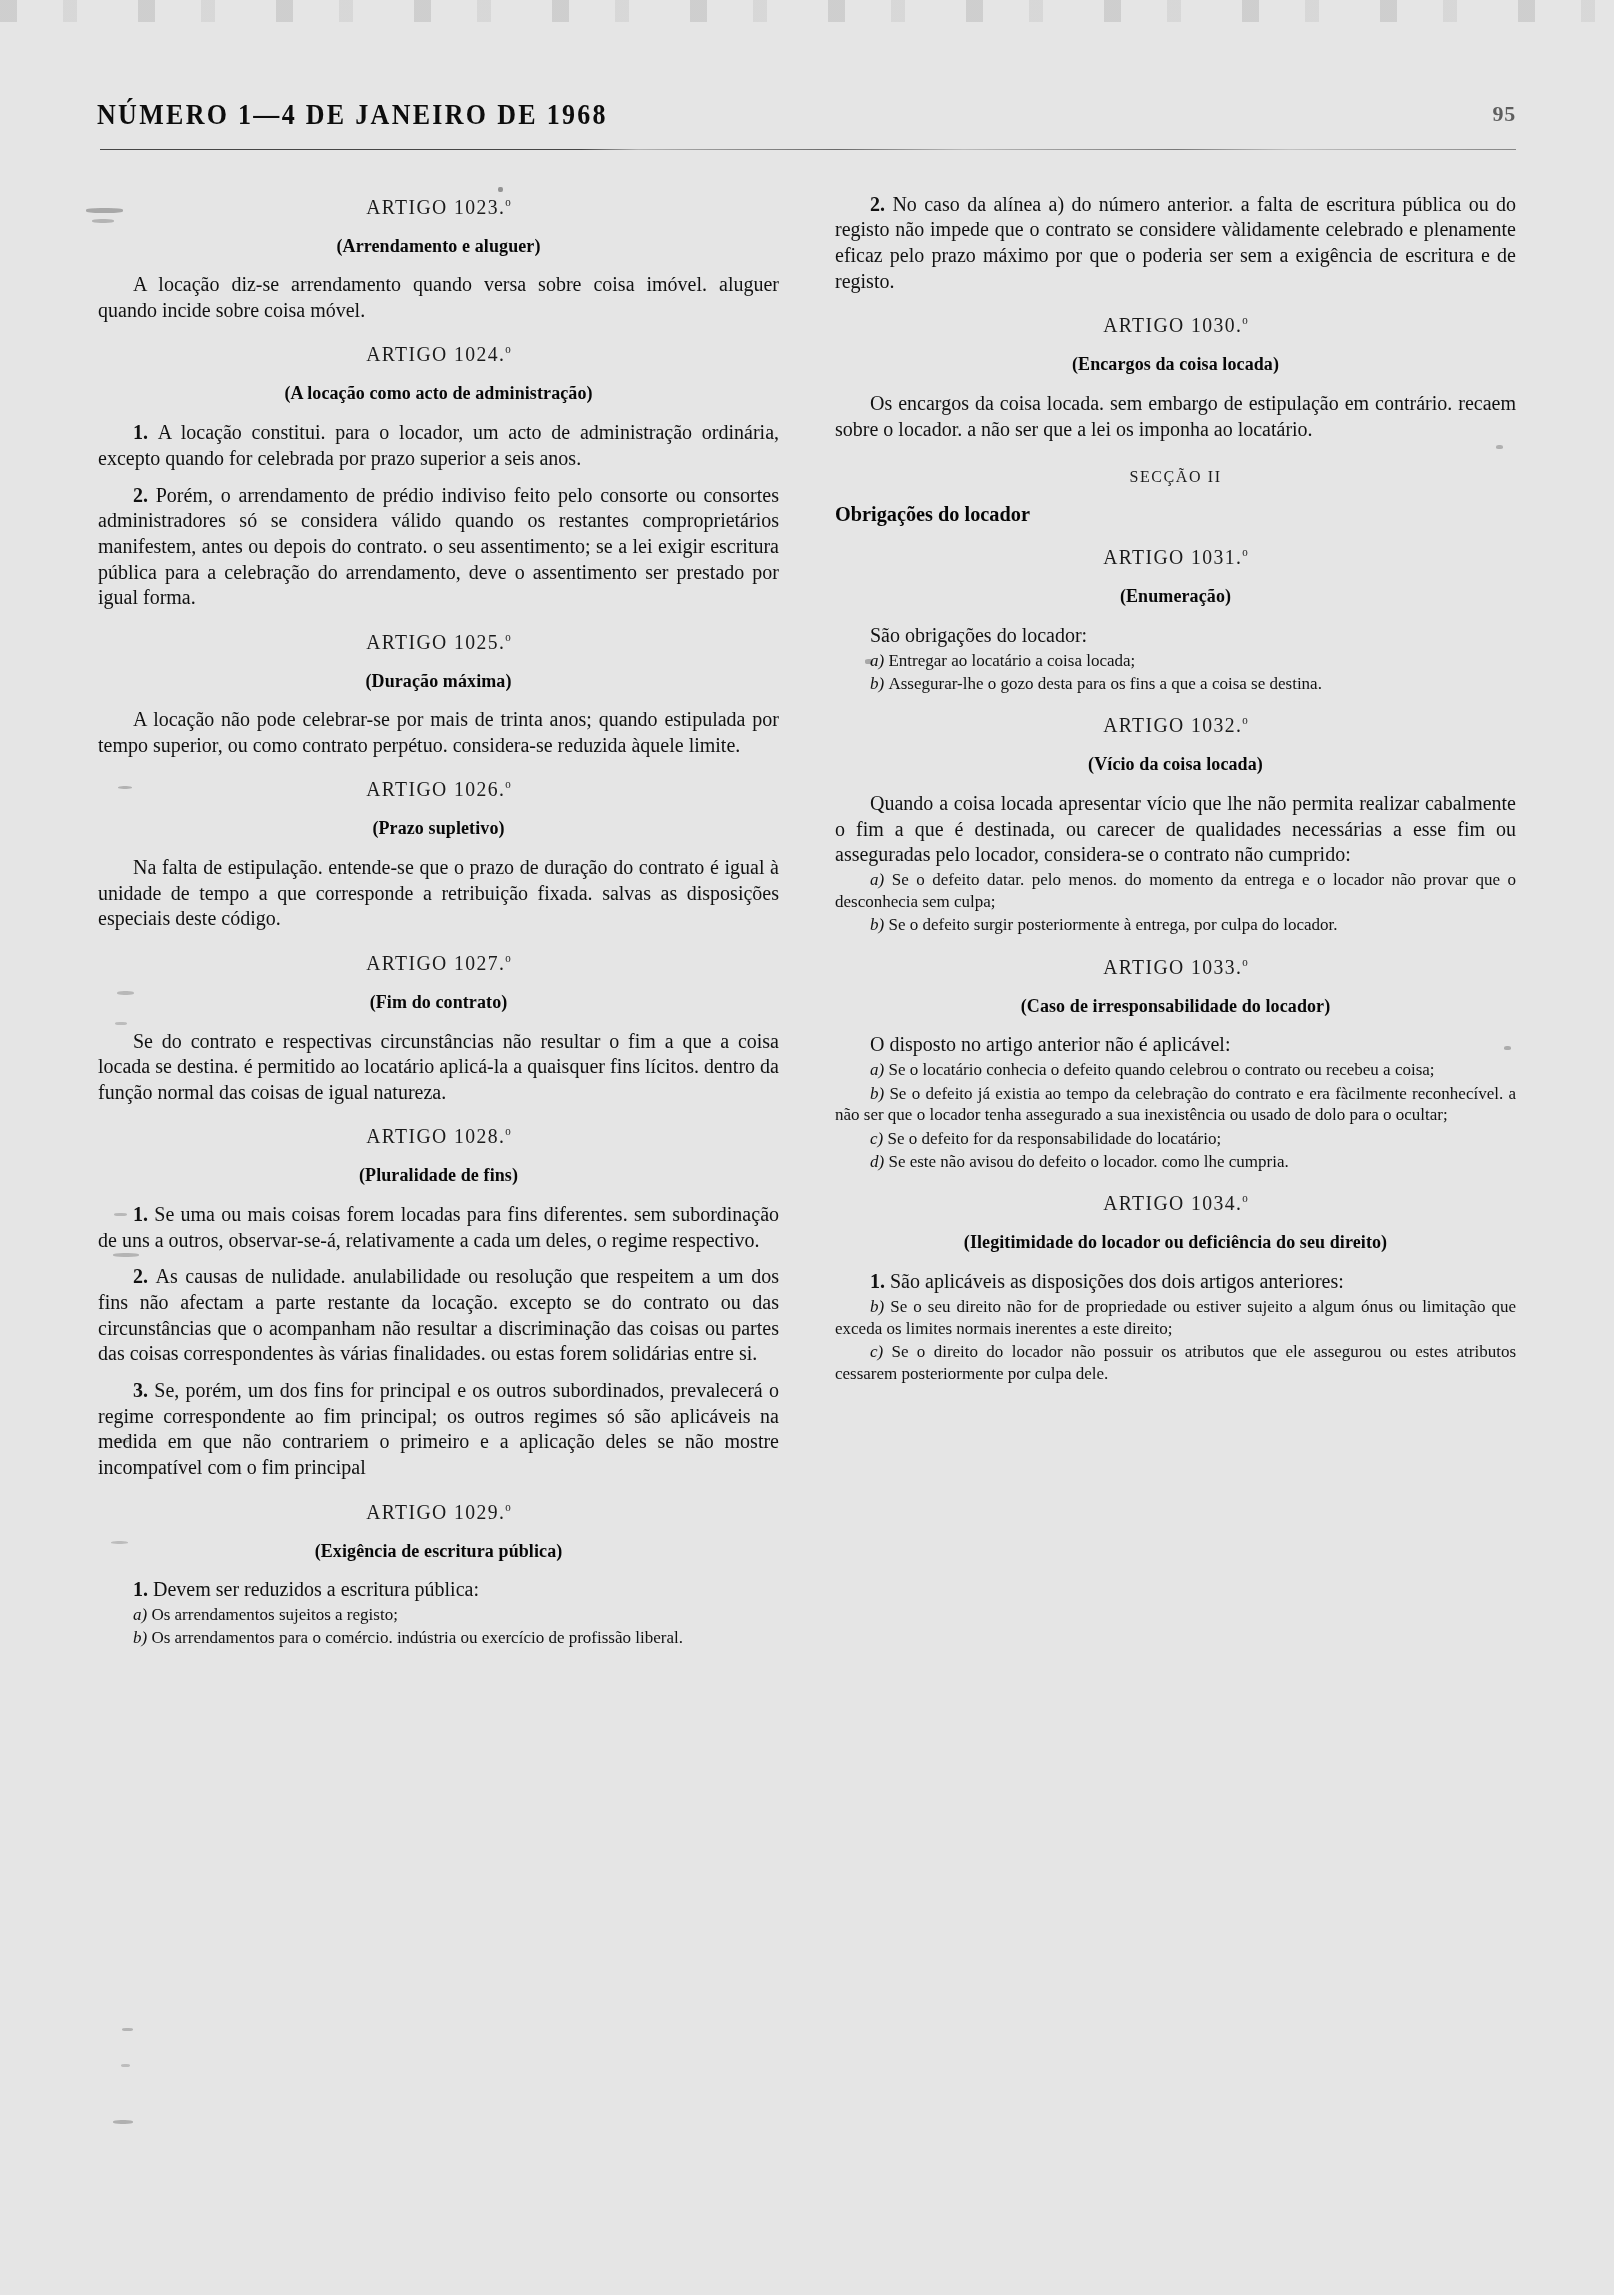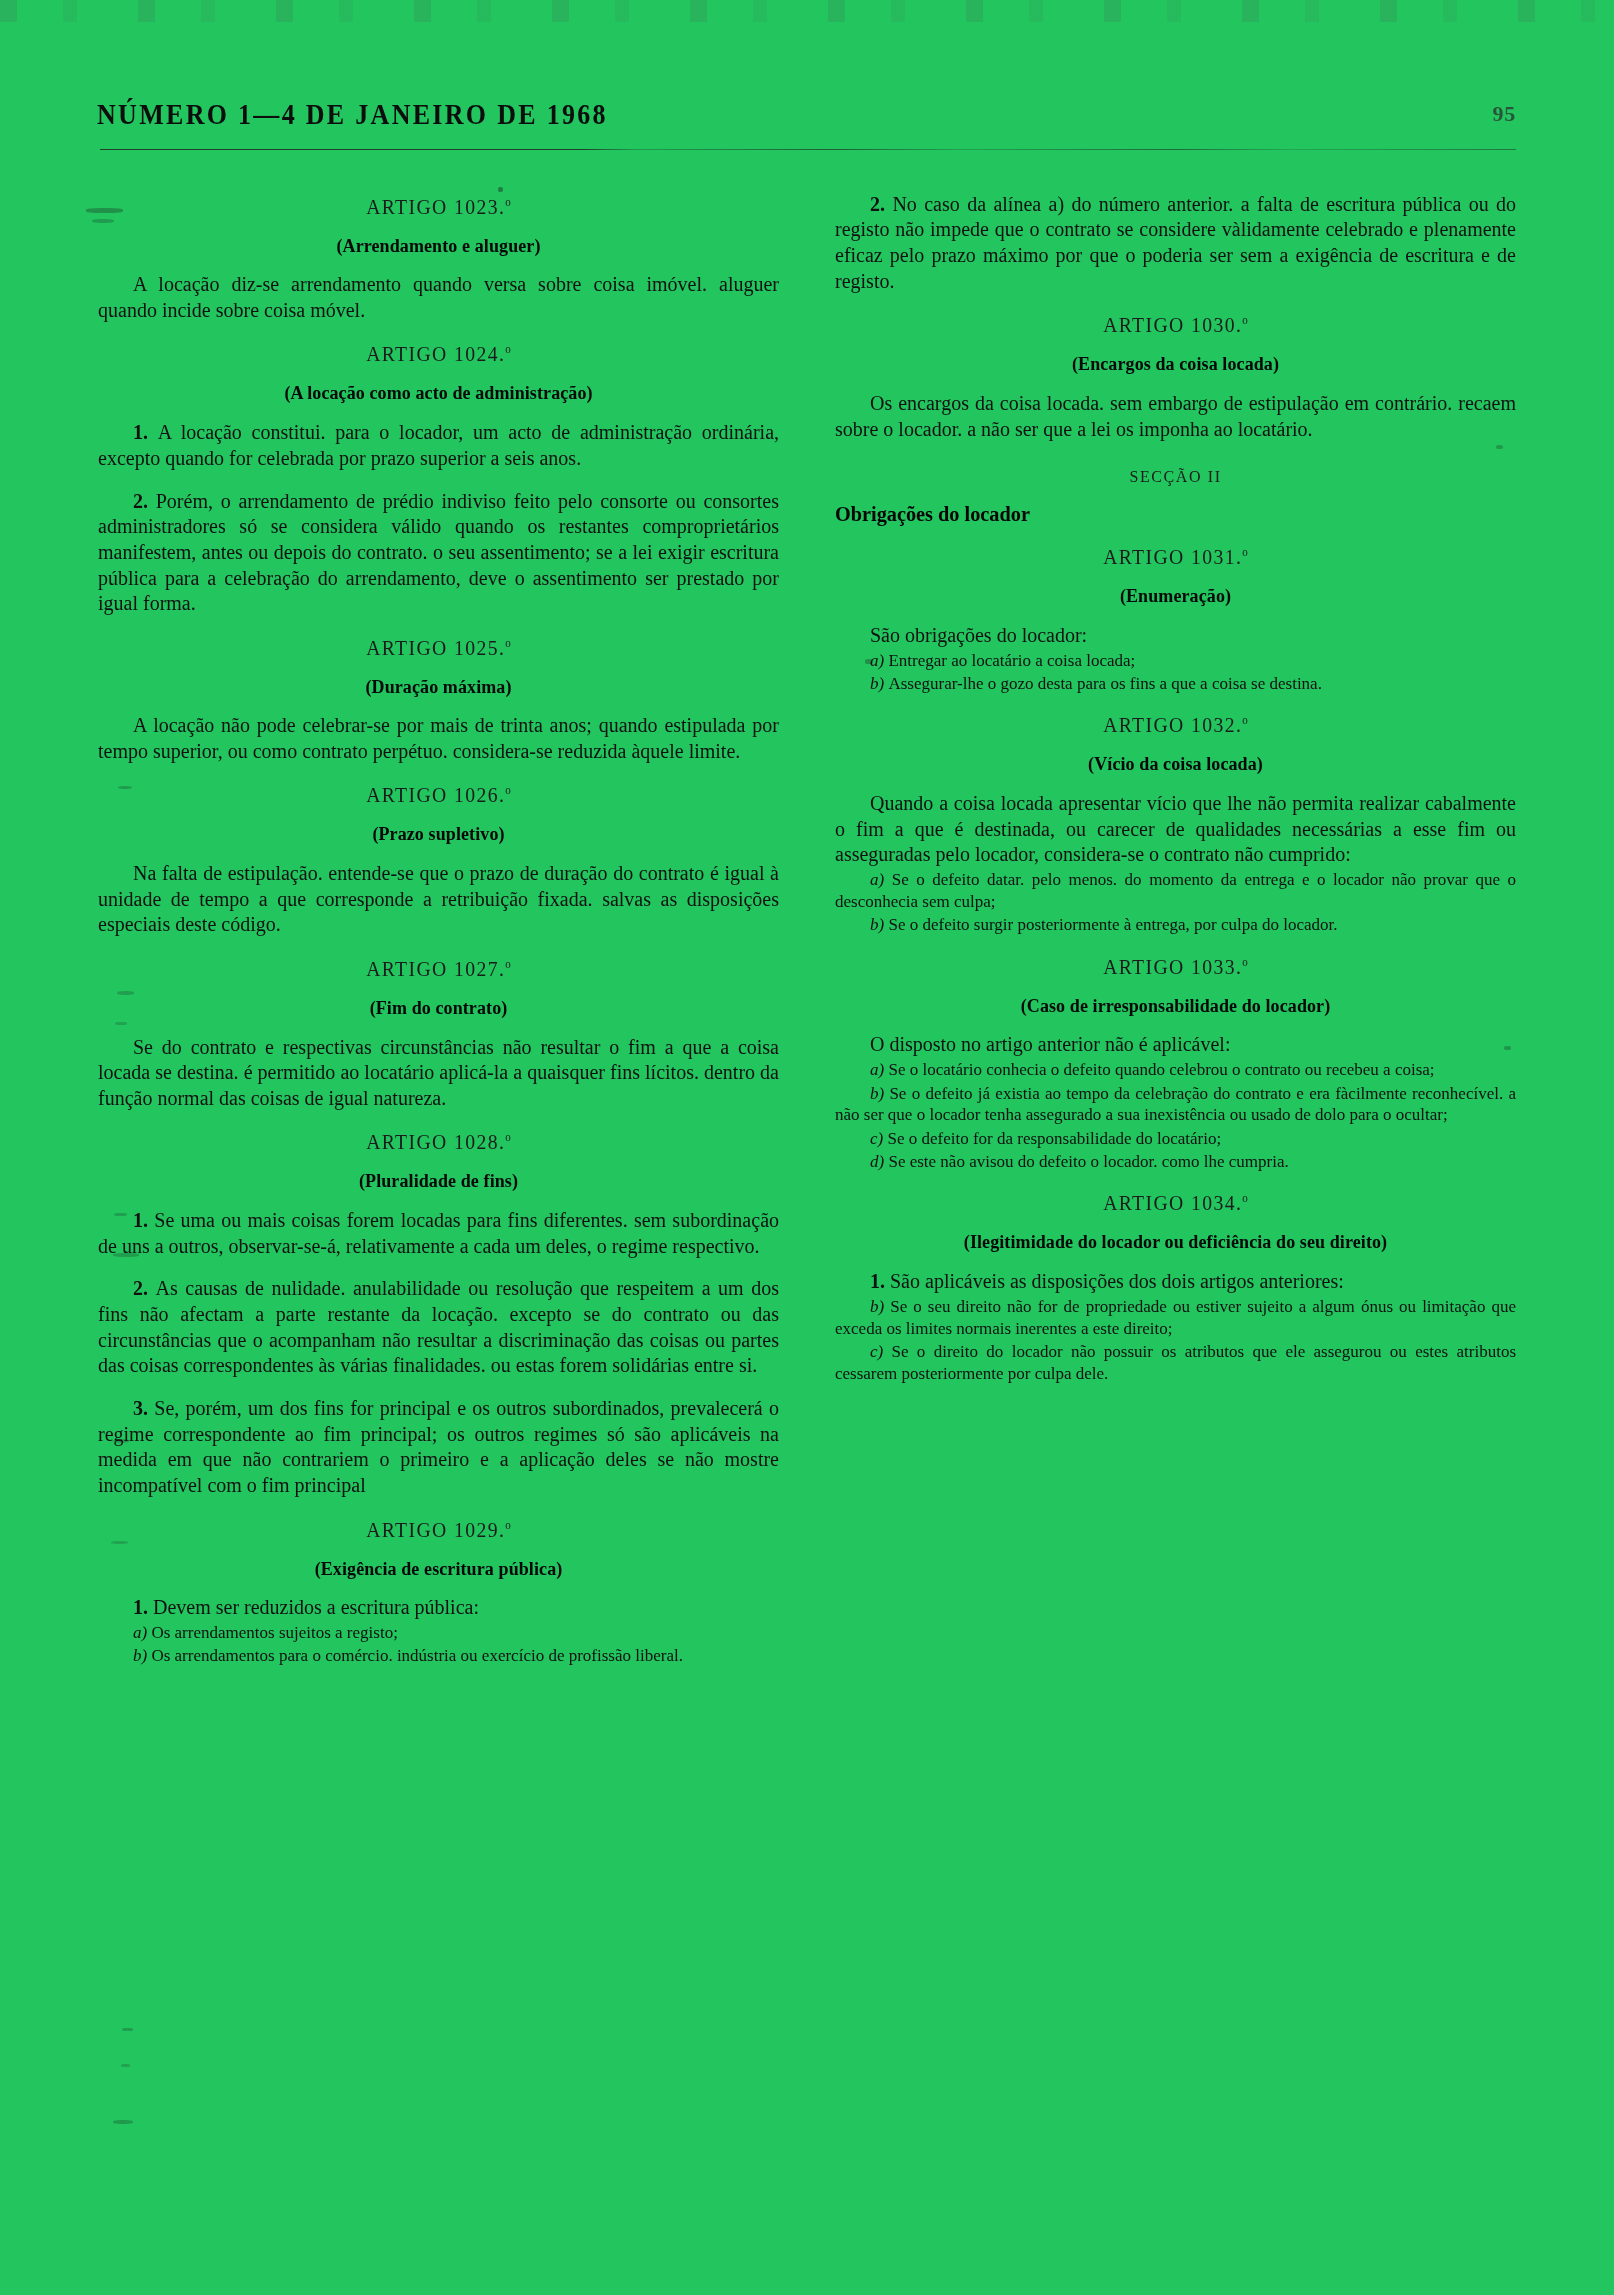--- a/index.html
+++ b/index.html
@@ -12,21 +12,21 @@
     height: 2295px;
     font-family: "Liberation Serif", "DejaVu Serif", serif;
     color: #000000;
     position: relative;
     overflow: hidden;
   }
 
   .page {
     position: absolute;
     inset: 0;
-    background: #22c55e;
+    background: #e5e5e5;
   }
 
   
   .runhead {
     position: absolute;
     left: 0; right: 0;
     top: 98px;
     height: 46px;
   }
   .runhead-title {
@@ -120,21 +120,21 @@
   p.para {
     margin: 15.7px 0 0 0;
     font-size: 20px;
     line-height: 1.285;
     text-align: justify;
     text-justify: inter-word;
     text-indent: 35px;
     color: #111111;
     hyphens: manual;
   }
-  p.para.tight { margin-top: 17px; }
+  p.para.tight { margin-top: 11px; }
   p.alinea {
     margin: 1.3px 0 0 0;
     font-size: 17px;
     line-height: 1.285;
     text-align: justify;
     text-indent: 35px;
     color: #111111;
   }
   .num {
     font-weight: 700;

